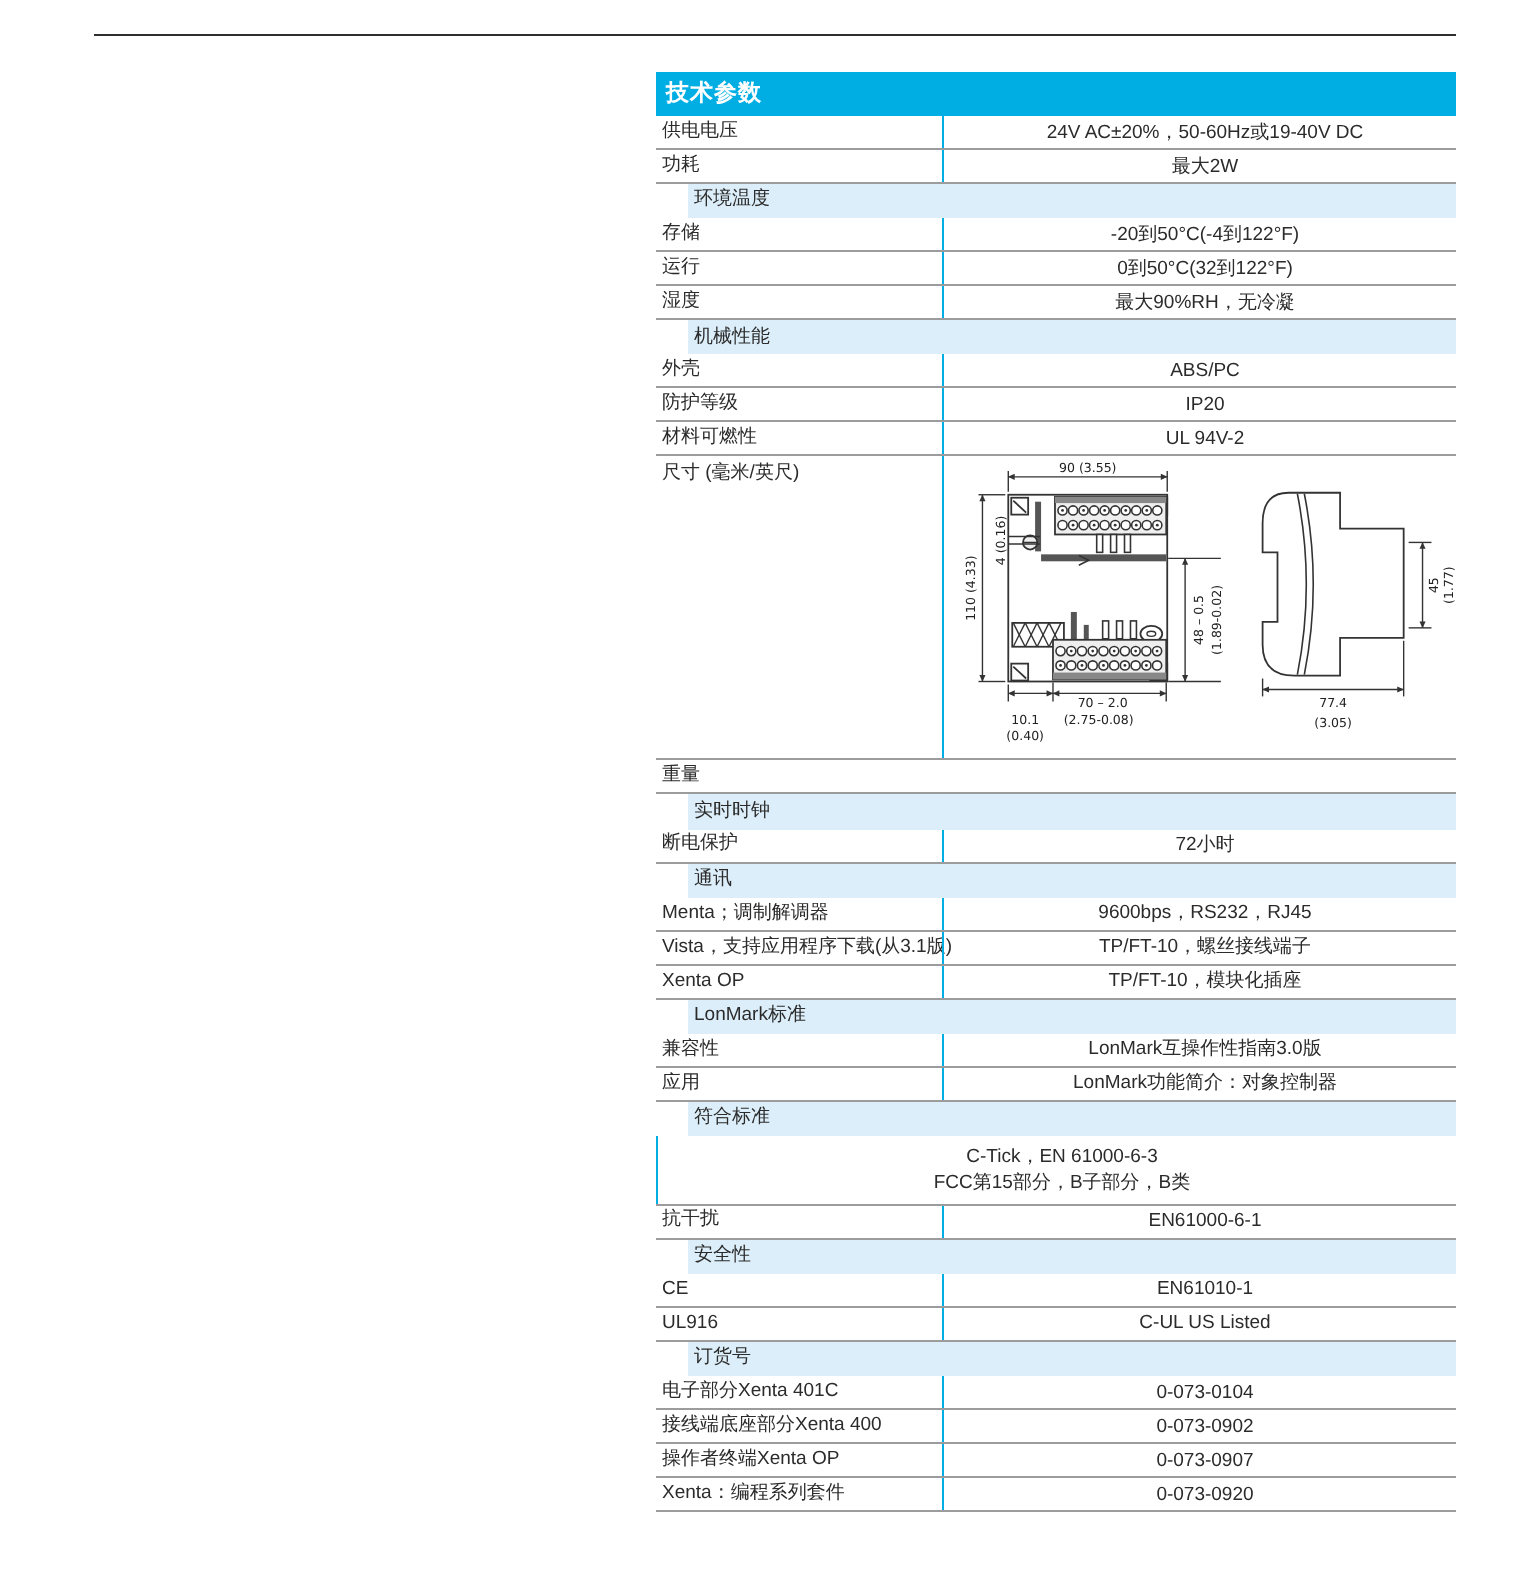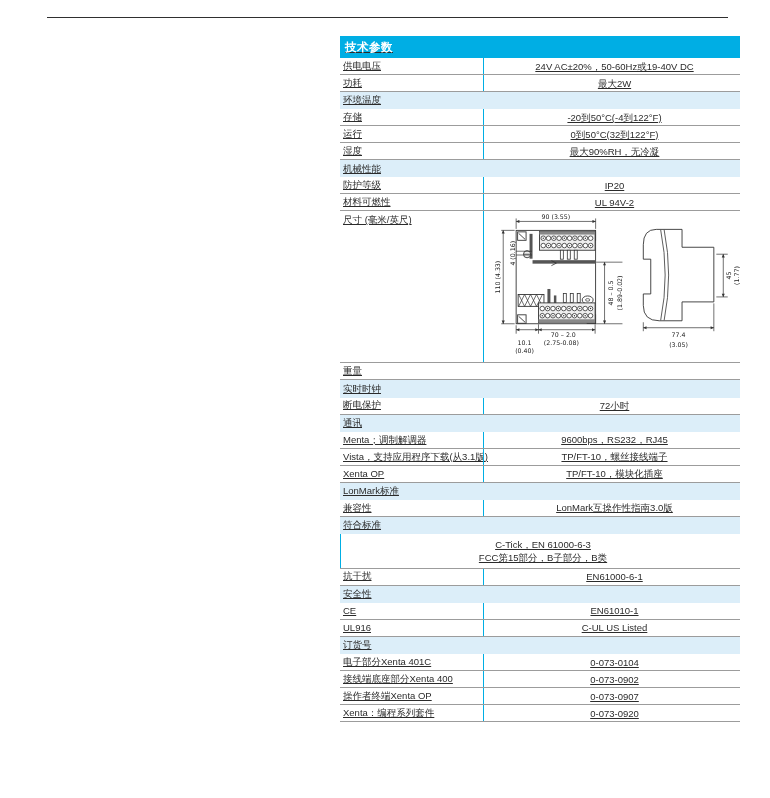--- a/index.html
+++ b/index.html
@@ -2,42 +2,42 @@
 <html><head>
 <meta charset="utf-8">
 <style>
   html,body{margin:0;padding:0;}
   body{
     width:770px;height:798px;background:#ffffff;position:relative;
     font-family:"Liberation Sans","DejaVu Sans",sans-serif;color:#2b2b2b;
     overflow:hidden;
   }
   .top-rule{position:absolute;left:47px;top:17px;width:681px;height:1px;background:#2f2f2f;}
-  .spec{position:absolute;left:340px;top:36px;width:400px;font-size:9.5px;line-height:1.1;text-decoration:underline;}
+  .spec{position:absolute;left:328px;top:36px;width:400px;font-size:9.5px;line-height:1.1;}
   .title{
     height:22px;background:#00AEE4;color:#fff;font-weight:bold;font-size:11.5px;
     line-height:22px;padding-left:5px;box-sizing:border-box;letter-spacing:0.5px;
   }
   .row{display:flex;height:17px;border-bottom:1px solid #9c9c9c;box-sizing:border-box;background:#fff;}
   .row.tall{height:34.5px;}
   .row.diagram{height:152px;}
   .cell-label{
     width:143px;flex:none;padding-left:3px;display:flex;align-items:center;
     box-sizing:border-box;white-space:nowrap;
   }
   .cell-value{
     flex:1;border-left:1.5px solid #00AEE4;padding-left:5px;display:flex;
     flex-direction:column;justify-content:center;box-sizing:border-box;min-width:0;
   }
   .vline{line-height:13px;white-space:nowrap;text-align:center;}
   .diagram .cell-label{align-items:flex-start;padding-top:4px;}
   .diagram .cell-value{padding:0;justify-content:flex-start;overflow:visible;}
   .sect{
     height:17.2px;background:#DCEEF9;display:flex;align-items:center;
-    padding-left:3px;box-sizing:border-box;
+    padding-left:3px;box-sizing:border-box;margin-left:16px;
   }
   svg text{font-family:"DejaVu Sans","Liberation Sans",sans-serif;}
 </style>
 </head>
 <body>
 
 <div class="top-rule"></div>
 
 <div class="spec">
   <div class="title">技术参数</div>
@@ -72,20 +72,27 @@
     </div>
   </div>
       <div class="row">
     <div class="cell-label">湿度</div>
     <div class="cell-value">
       <div class="vline">最大90%RH，无冷凝</div>
 
     </div>
   </div>
       <div class="sect">机械性能</div>
+      <div class="row">
+    <div class="cell-label">外壳</div>
+    <div class="cell-value">
+      <div class="vline">ABS/PC</div>
+
+    </div>
+  </div>
       <div class="row">
     <div class="cell-label">防护等级</div>
     <div class="cell-value">
       <div class="vline">IP20</div>
 
     </div>
   </div>
       <div class="row">
     <div class="cell-label">材料可燃性</div>
     <div class="cell-value">
@@ -303,20 +310,27 @@
     </div>
   </div>
       <div class="sect">LonMark标准</div>
       <div class="row">
     <div class="cell-label">兼容性</div>
     <div class="cell-value">
       <div class="vline">LonMark互操作性指南3.0版</div>
 
     </div>
   </div>
+      <div class="row">
+    <div class="cell-label">应用</div>
+    <div class="cell-value">
+      <div class="vline">LonMark功能简介：对象控制器</div>
+
+    </div>
+  </div>
       <div class="sect">符合标准</div>
       <div class="row tall">
     <div class="cell-value">
       <div class="vline">C-Tick，EN 61000-6-3</div>
       <div class="vline">FCC第15部分，B子部分，B类</div>
     </div>
   </div>
       <div class="row">
     <div class="cell-label">抗干扰</div>
     <div class="cell-value">

